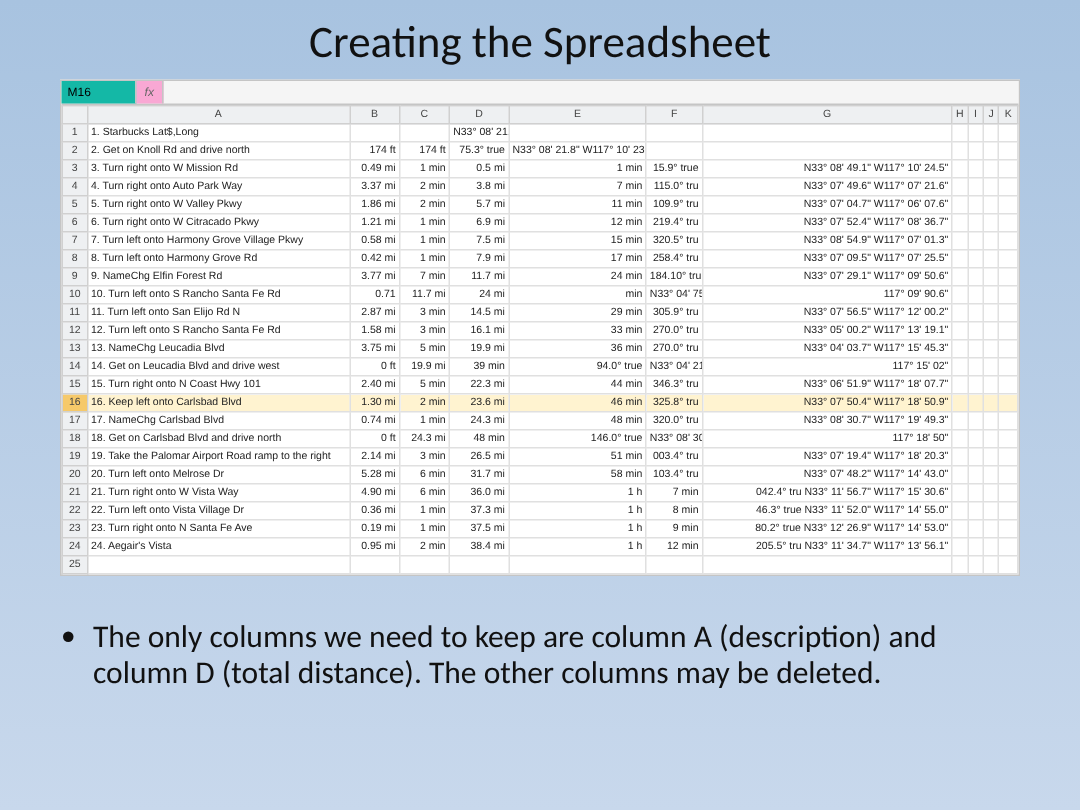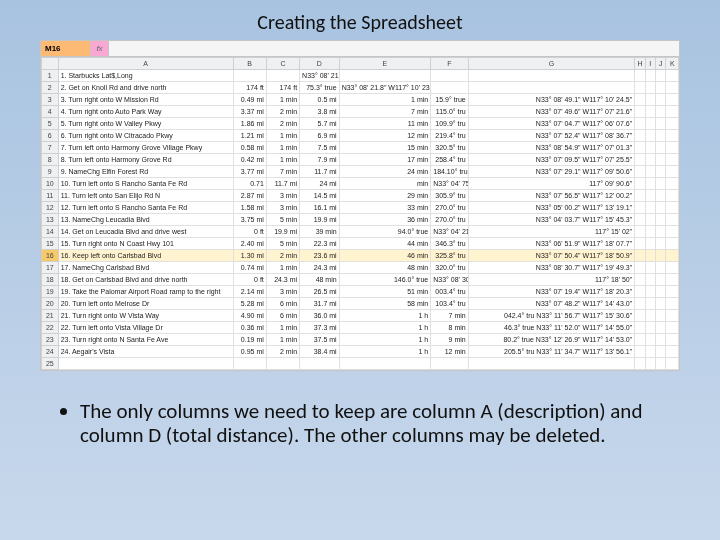--- a/index.html
+++ b/index.html
@@ -10,21 +10,21 @@
     font-family: Calibri, Arial, sans-serif;
   }
   .slide {
     width: 720px; height: 540px;
     background: linear-gradient(#a8c3e0, #c8d8ec);
     padding: 10px 12px 14px 12px;
     position: relative;
   }
   .title {
     text-align: center;
-    font-size: 20px;
+    font-size: 30px;
     color: #111;
     margin: 0 0 6px 0;
     font-weight: 400;
   }
   .ss-wrap {
     background: #fff;
     width: 640px;
     margin: 0 auto;
     border: 1px solid #c5c5c5;
     font-family: Arial, sans-serif;
@@ -34,23 +34,23 @@
     height: 16px;
     border-bottom: 1px solid #c5c5c5;
     font-size: 8px;
     align-items: center;
     background: #f5f5f5;
   }
   .name-box {
     width: 50px;
     border-right: 1px solid #c5c5c5;
     padding: 0 4px;
-    background: #fdba74;
+    background: #14b8a6;
     height: 100%;
-    display: flex; align-items: center; font-weight: bold;
+    display: flex; align-items: center;
   }
   .fx {
     width: 18px;
     text-align: center;
     border-right: 1px solid #c5c5c5;
     font-style: italic;
     color: #666;
     height: 100%;
     display: flex; align-items: center; justify-content: center;
     background: #f9a8d4;
@@ -84,21 +84,21 @@
   .sheet td.colA { text-align: left; }
   .sheet tr.selected td { background: #fff3d0; }
   .sheet tr.selected th.rowhdr { background: #f6c96a; }
   
   .bullet-area {
     margin: 28px 0 0 28px;
     font-size: 21px;
     color: #111;
     line-height: 1.15;
   }
-  .bullet-area ul { margin: 18px; padding-left: 22px; }
+  .bullet-area ul { margin: 0; padding-left: 22px; }
   .bullet-area li { padding-right: 30px; }
 </style>
 </head>
 <body>
 
 <div class="slide">
   <h1 class="title">Creating the Spreadsheet</h1>
 
   <div class="ss-wrap">
     <div class="formula-bar">

